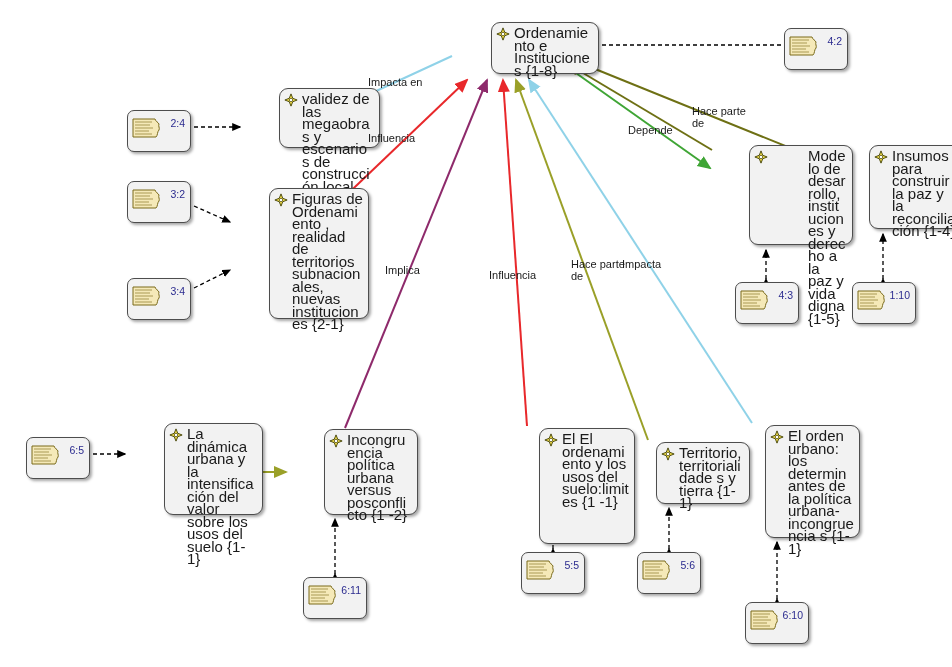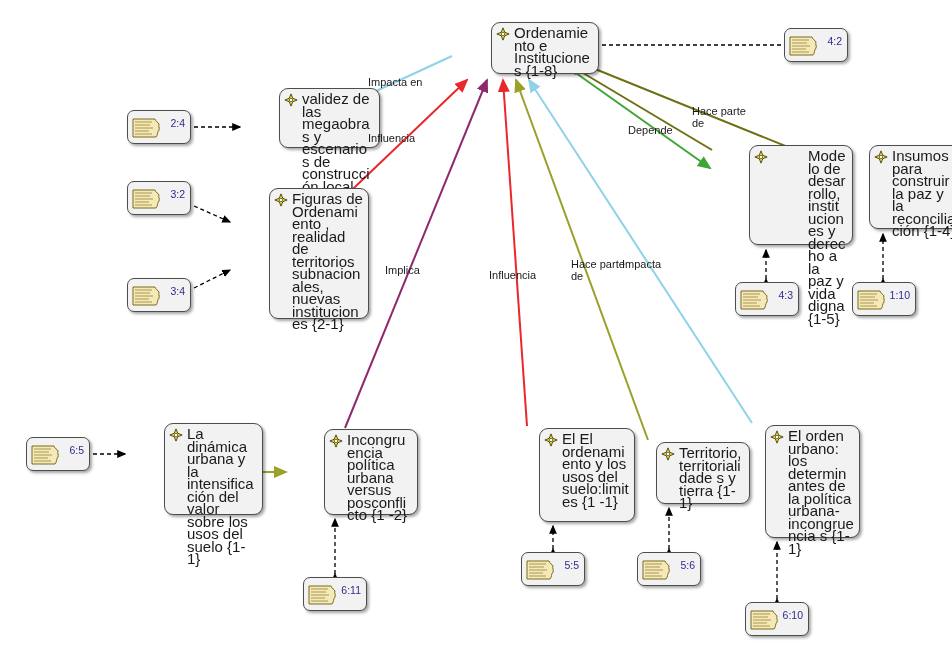--- a/index.html
+++ b/index.html
@@ -35,21 +35,21 @@
     text-indent:0;
   }
   .node .nodeicon{
     position:absolute;left:4px;top:4px;width:14px;height:14px;
   }
 
   
   .memo{
     position:absolute;
     box-sizing:border-box;
-    width:64px;height:34px;
+    width:64px;height:42px;
     background:#f2f2f2;
     border:1.5px solid #4d4d4d;
     border-radius:7px;
     box-shadow:2px 2px 3px rgba(0,0,0,0.35);
     z-index:5;
   }
   .memo .memoicon{position:absolute;left:4px;top:7px;width:30px;height:20px;}
   .memo .memolabel{
     position:absolute;right:5px;top:6px;
     font-size:10.5px;color:#2b2b8f;font-weight:normal;
@@ -179,21 +179,21 @@
   </div>
 
   <div class="node" style="left:288px;top:429px;width:94px;height:86px;">
     <svg class="nodeicon" viewBox="0 0 16 16">
       <polygon points="8,1 10,6 15,8 10,10 8,15 6,10 1,8 6,6" fill="#f5e04a" stroke="#3a3a00" stroke-width="1"></polygon>
       <circle cx="8" cy="8" r="2" fill="#ffffff" stroke="#3a3a00" stroke-width="0.8"></circle>
     </svg>
     <span class="label">Incongruencia política urbana versus posconflicto {1 -2}</span>
   </div>
 
-  <div class="node" style="left:503px;top:428px;width:96px;height:94px;">
+  <div class="node" style="left:503px;top:428px;width:96px;height:116px;">
     <svg class="nodeicon" viewBox="0 0 16 16">
       <polygon points="8,1 10,6 15,8 10,10 8,15 6,10 1,8 6,6" fill="#f5e04a" stroke="#3a3a00" stroke-width="1"></polygon>
       <circle cx="8" cy="8" r="2" fill="#ffffff" stroke="#3a3a00" stroke-width="0.8"></circle>
     </svg>
     <span class="label">El El ordenamiento y los usos del suelo:limites {1 -1}</span>
   </div>
 
   <div class="node" style="left:620px;top:442px;width:94px;height:62px;">
     <svg class="nodeicon" viewBox="0 0 16 16">
       <polygon points="8,1 10,6 15,8 10,10 8,15 6,10 1,8 6,6" fill="#f5e04a" stroke="#3a3a00" stroke-width="1"></polygon>

